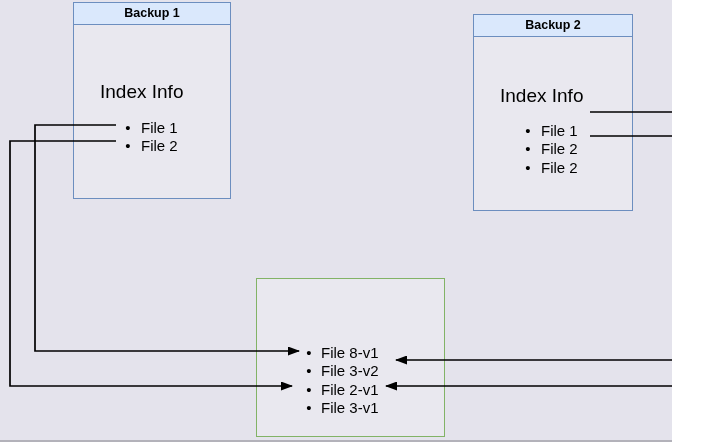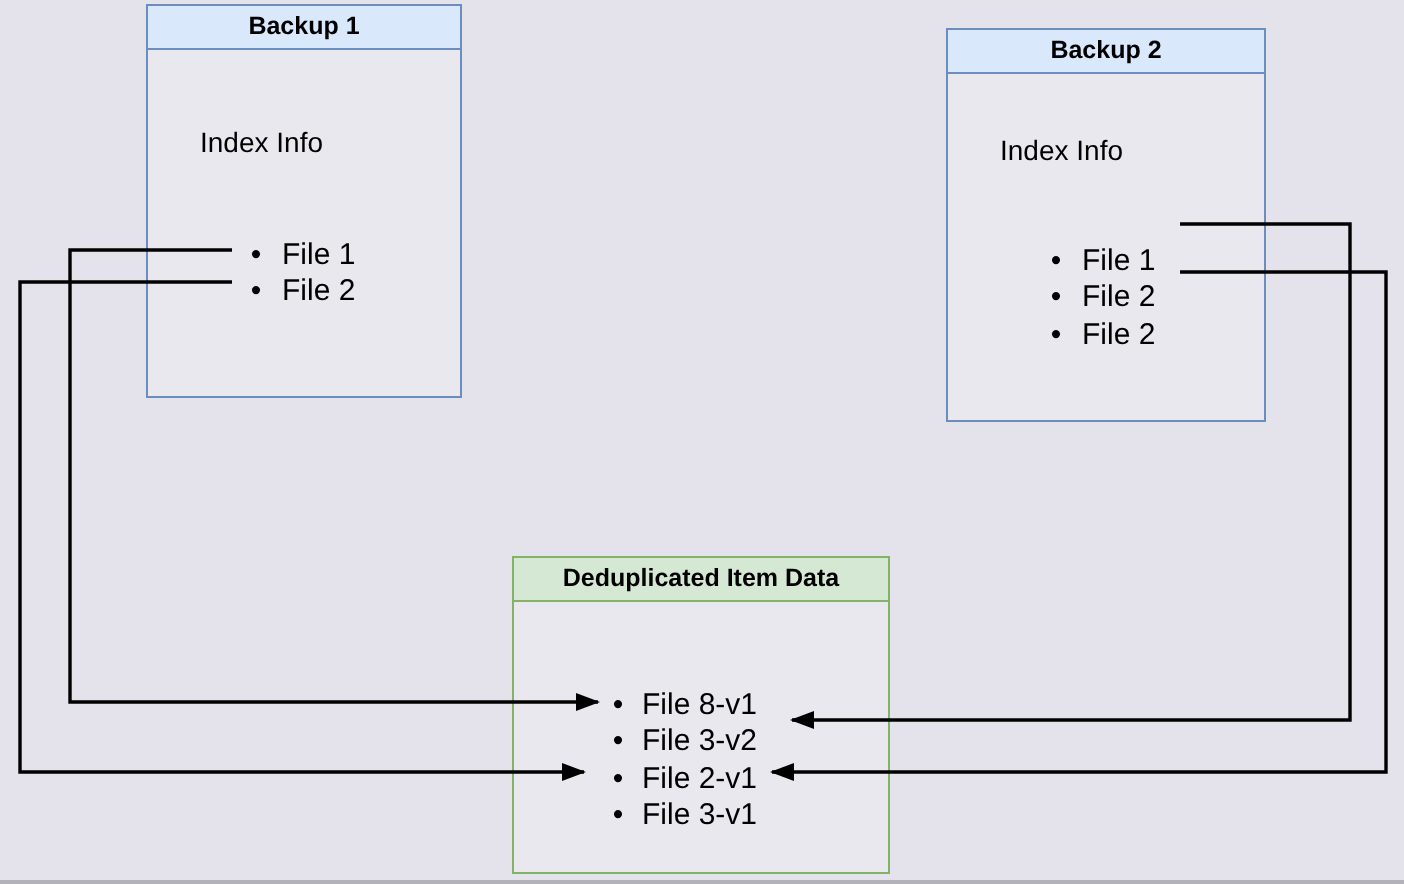--- a/index.html
+++ b/index.html
@@ -7,24 +7,25 @@
     --blue-border:#6c8ebf;
     --blue-fill:#dae8fc;
     --green-border:#82b366;
     --green-fill:#d5e8d4;
     --connector:#000000;
   }
   html,body{margin:0;padding:0;}
   body{font-family:"Liberation Sans", sans-serif; color:#000;}
   #stage{
     position:relative;
-    width:702px;
+    width:636px;
     height:442px;
     background:var(--background);
     overflow:hidden;
+    padding-left:36px;
   }
   .box{
     position:absolute;
     box-sizing:border-box;
     background:rgba(255,255,255,0.20);
   }
   .box.blue{border:1.5px solid var(--blue-border);}
   .box.green{border:1.5px solid var(--green-border);}
   .box-title{
     box-sizing:border-box;
@@ -33,23 +34,24 @@
     text-align:center;
     font-weight:700;
     font-size:12.5px;
     white-space:nowrap;
     overflow:hidden;
   }
   .blue .box-title{background:var(--blue-fill); border-bottom:1.5px solid var(--blue-border);}
   .green .box-title{background:var(--green-fill); border-bottom:1.5px solid var(--green-border);}
   .section-label{
     position:absolute;
-    font-size:14px;
+    font-size:19px;
     line-height:18px;
     white-space:nowrap;
+    margin-top:21px;
   }
   .file-list{position:absolute; left:0; right:0;}
   .li{
     display:flex;
     align-items:center;
     height:18.5px;
     font-size:15px;
     white-space:nowrap;
   }
   .backup .li{margin-left:48px;}
@@ -113,21 +115,20 @@
         <span class="lbl">File 2</span>
       </div>
       <div class="li">
         <span class="dot">•</span>
         <span class="lbl">File 2</span>
       </div>
     </div>
   </div>
 
   <div class="box green dedup" style="left:256px; top:278px; width:189px; height:159px;">
-    <div class="box-title">Deduplicated Item Data</div>
     <div class="file-list" style="top:64px;">
       <div class="li">
         <span class="dot">•</span>
         <span class="lbl">File 8-v1</span>
       </div>
       <div class="li">
         <span class="dot">•</span>
         <span class="lbl">File 3-v2</span>
       </div>
       <div class="li">

